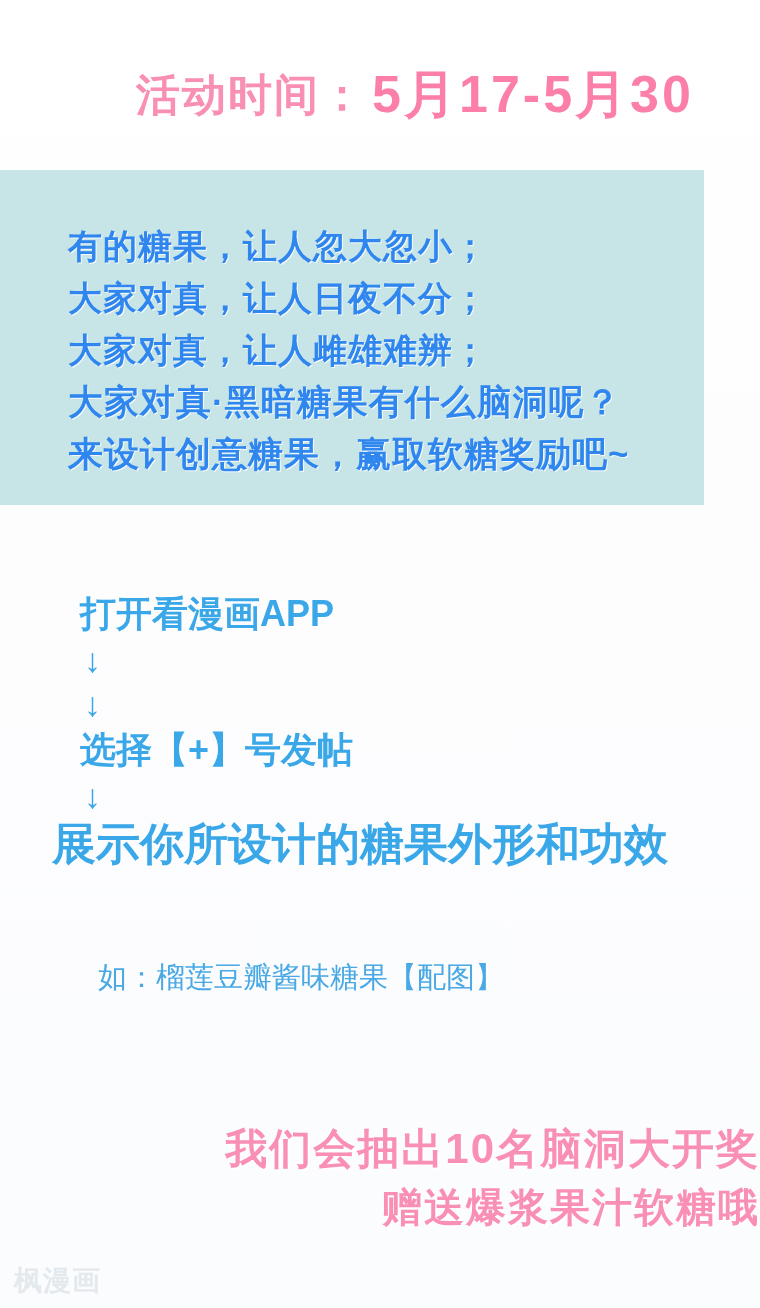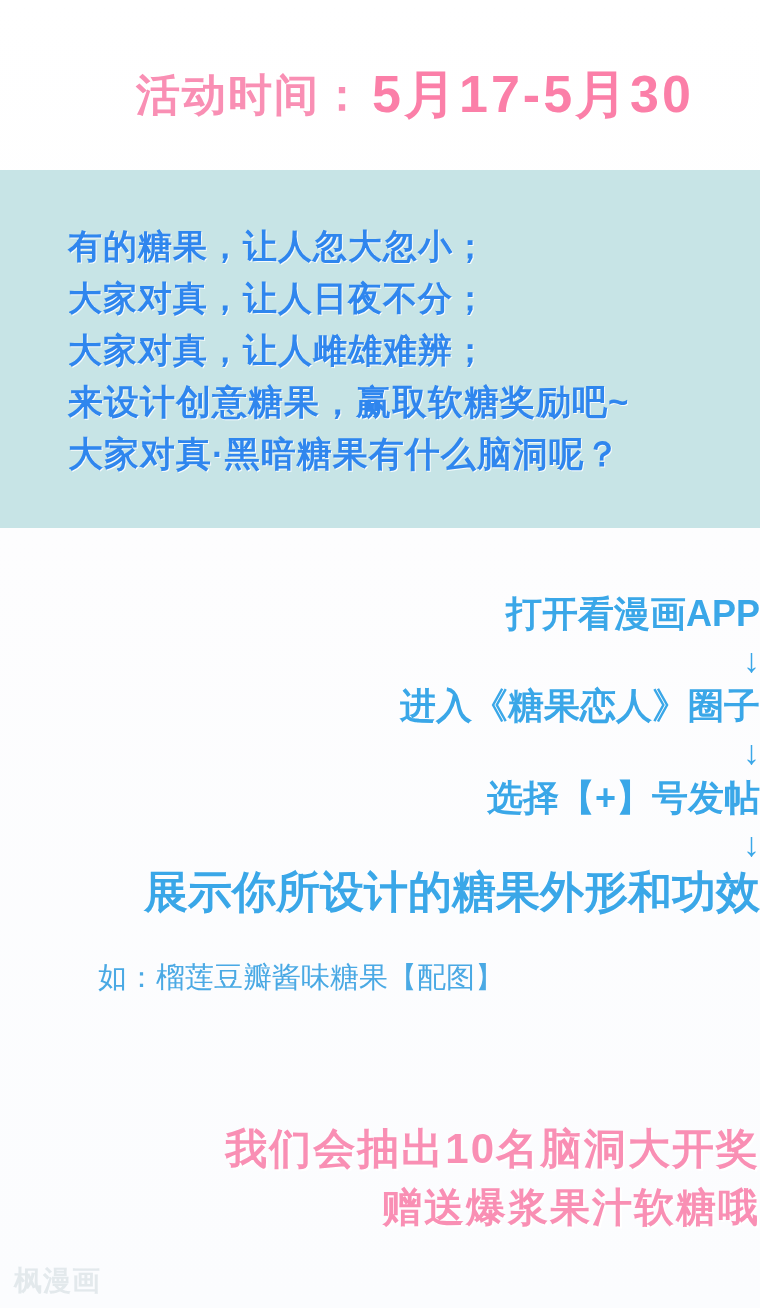--- a/index.html
+++ b/index.html
@@ -49,23 +49,23 @@
     text-shadow: 2px 2px 0 #ffffff, -1px -1px 0 #ffffff;
     vertical-align: middle;
     margin-left: 6px;
   }
 
   
   .intro-panel {
     position: absolute;
     top: 170px;
     left: 0;
-    width: 760px;
+    width: 704px;
     background: #c7e4e6;
-    padding: 50px 0 48px 0;
+    padding: 50px 0 25px 0;
     box-sizing: border-box;
   }
   .intro-line {
     font-size: 34px;
     font-weight: bold;
     color: #2f86ee;
     line-height: 52px;
     padding-left: 68px;
     letter-spacing: 1px;
     text-shadow: 1px 1px 0 rgba(255,255,255,0.85);
@@ -74,21 +74,20 @@
   .intro-line.wide {
     font-size: 35px;
   }
 
   
   .steps {
     position: absolute;
     top: 590px;
     left: 0;
     width: 760px;
-    text-align: right;
   }
   .step-text {
     font-size: 36px;
     color: #3aa7e8;
     font-weight: bold;
     padding-left: 80px;
     line-height: 48px;
     white-space: nowrap;
     text-shadow: 1px 1px 0 rgba(255,255,255,0.7);
   }
@@ -177,28 +176,27 @@
 <div class="poster">
 
   <div class="header">
     <span class="title-cn">活动时间：</span><span class="title-date">5月17-5月30</span>
   </div>
 
   <div class="intro-panel">
     <div class="intro-line">有的糖果，让人忽大忽小；</div>
     <div class="intro-line">大家对真，让人日夜不分；</div>
     <div class="intro-line">大家对真，让人雌雄难辨；</div>
+    <div class="intro-line wide">大家对真·黑暗糖果有什么脑洞呢？</div>
     <div class="intro-line wide">来设计创意糖果，赢取软糖奖励吧~</div>
-    <div class="intro-line wide">大家对真·黑暗糖果有什么脑洞呢？</div>
   </div>
 
   <div class="steps">
     <div class="step-text">打开看漫画APP</div>
     <div class="step-arrow">↓</div>
-    <div class="step-text">进入《糖果恋人》圈子</div>
     <div class="step-arrow">↓</div>
     <div class="step-text">选择【+】号发帖</div>
     <div class="step-arrow">↓</div>
     <div class="step-final">展示你所设计的糖果外形和功效</div>
   </div>
 
   <div class="example">
     <div class="example-line1">如：榴莲豆瓣酱味糖果【配图】</div>
   </div>
 

